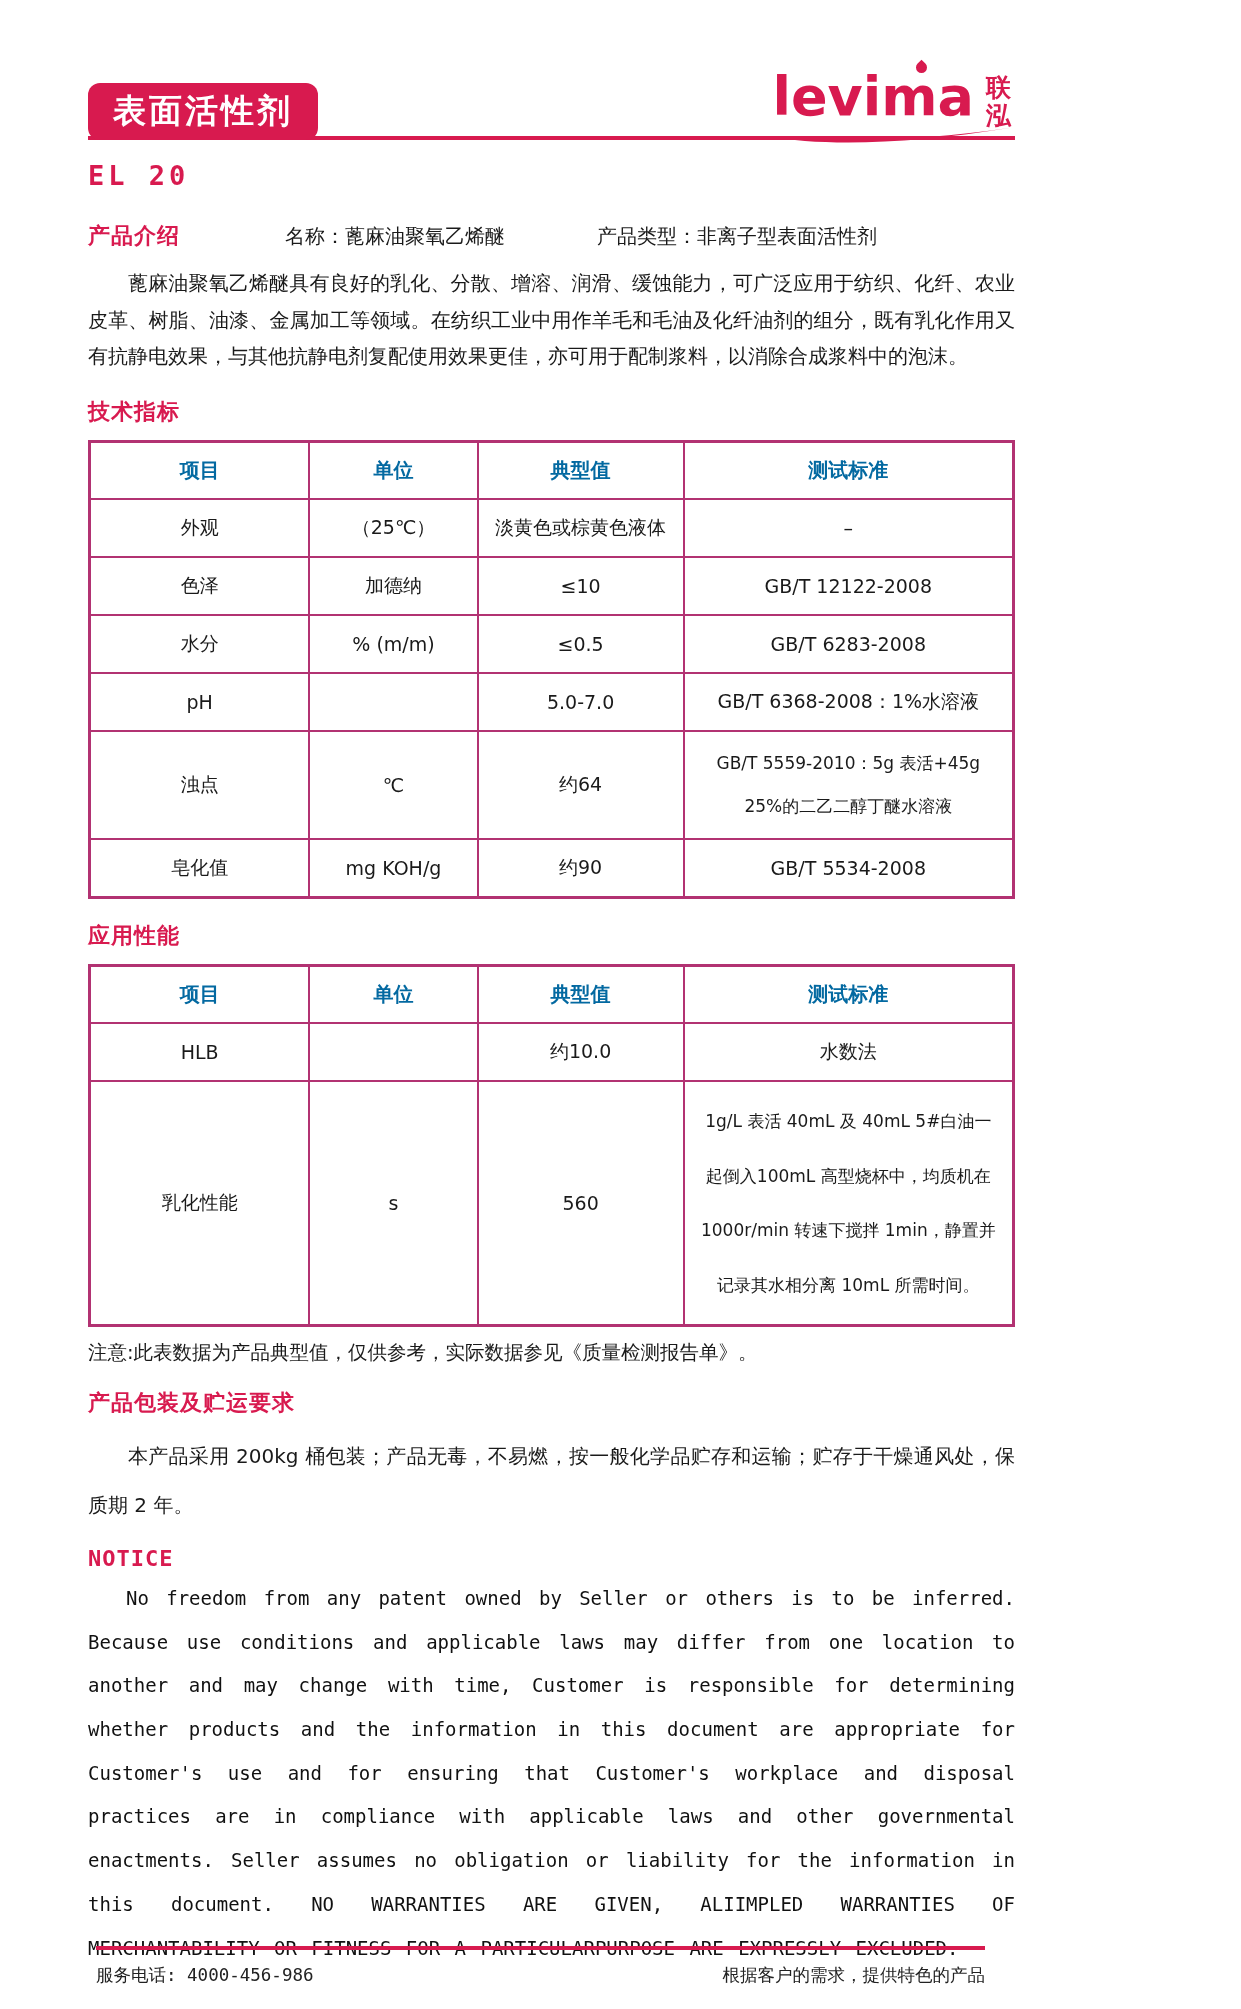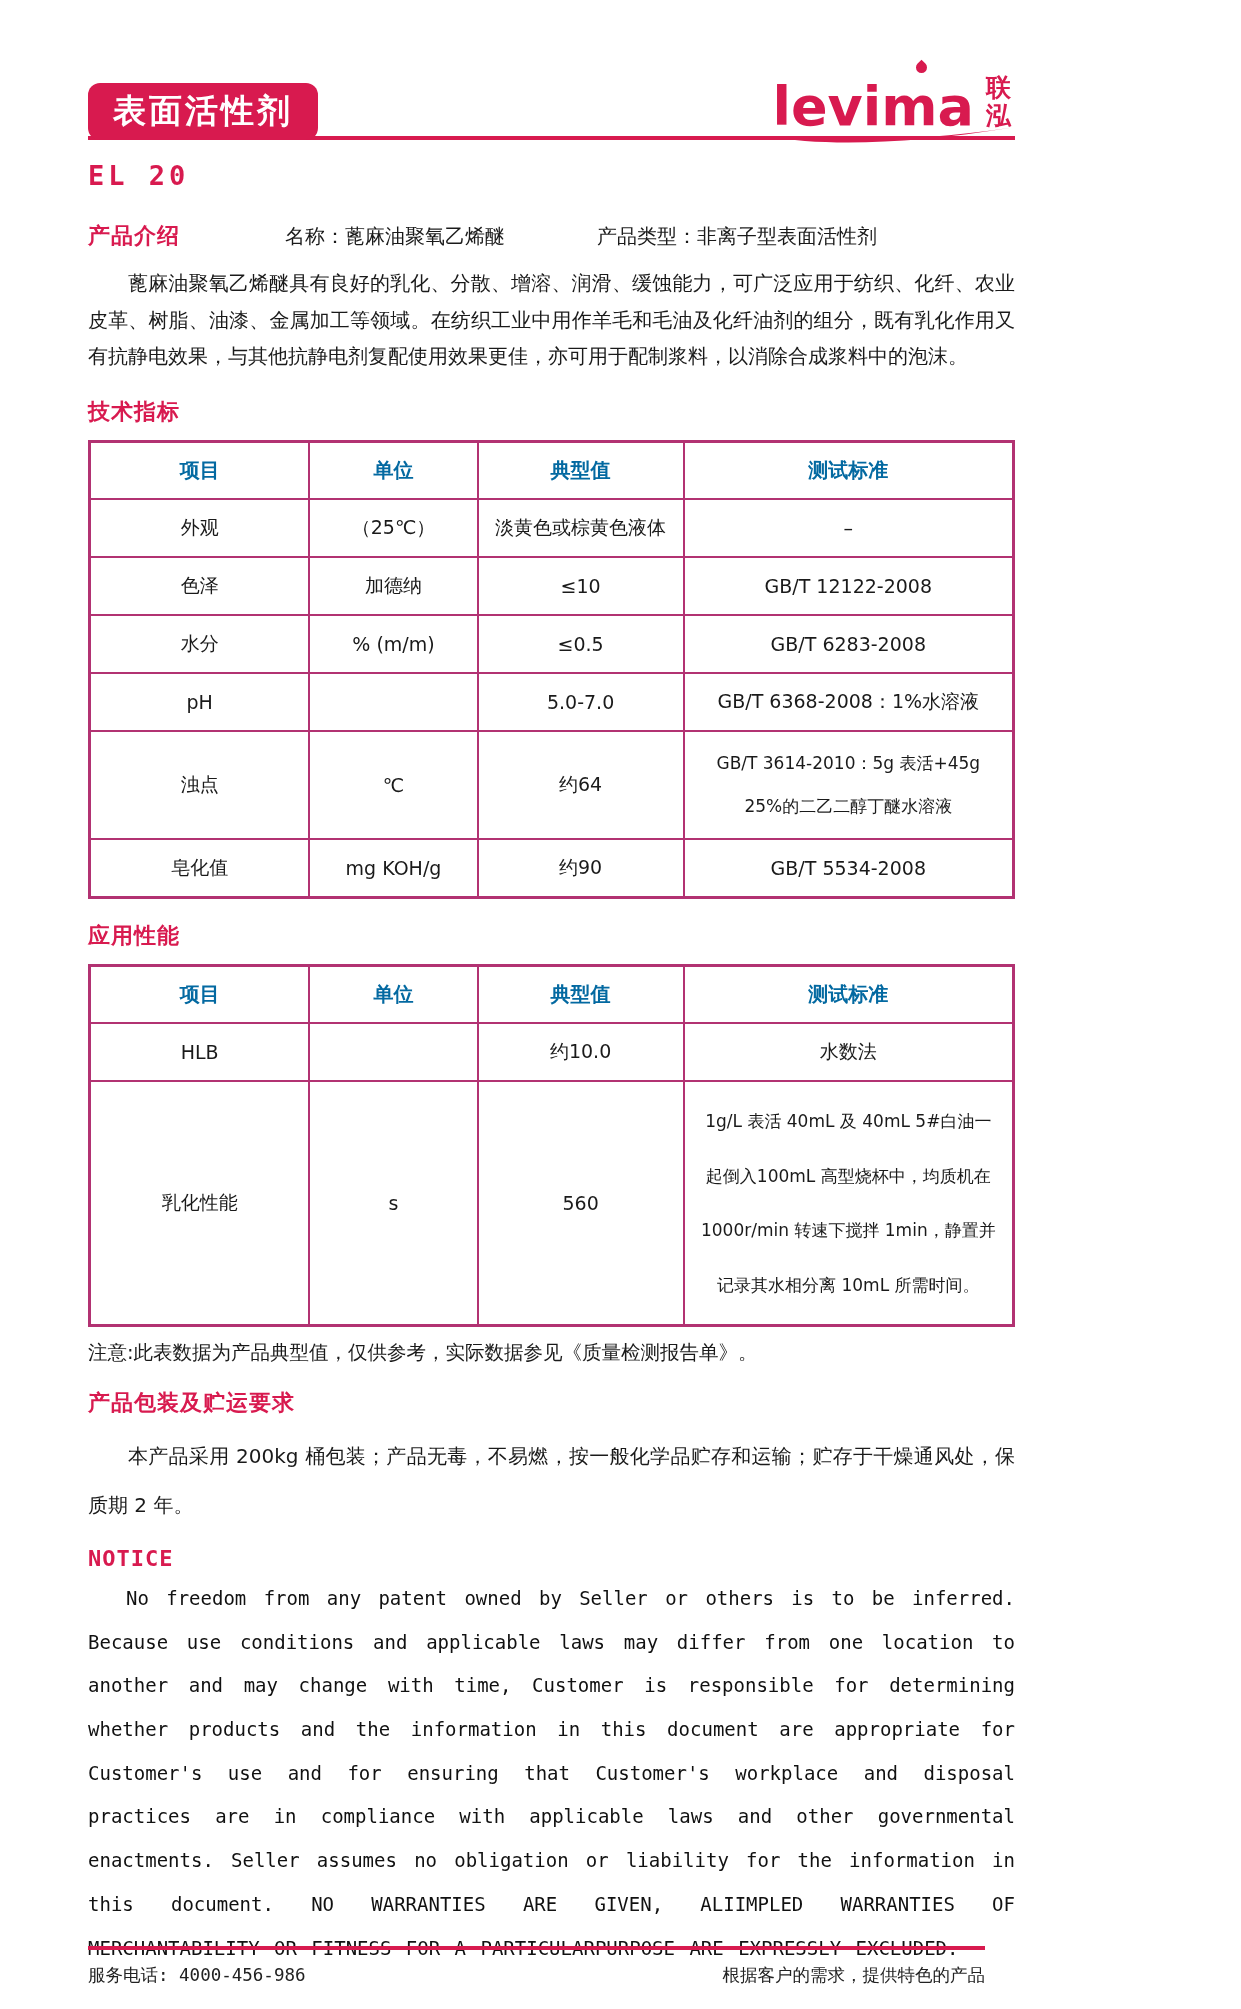--- a/index.html
+++ b/index.html
@@ -16,21 +16,21 @@
     font-family:var(--sans);overflow:hidden;
   }
   
   .header{margin-top:74px;}
   .banner-row{display:flex;justify-content:space-between;align-items:flex-end;}
   .banner{
     background:var(--brand);color:#fff;font-size:33px;font-weight:bold;
     letter-spacing:3px;padding:11px 25px 13px;border-radius:12px;
     position:relative;z-index:2;line-height:1;
   }
-  .logo{position:relative;display:flex;align-items:flex-end;gap:12px;padding:0 4px 10px 0;}
+  .logo{position:relative;display:flex;align-items:flex-start;gap:12px;padding:0 4px 10px 0;}
   .wordmark{
     font-family:var(--sans);font-weight:bold;font-size:54px;line-height:.85;
     color:var(--brand);letter-spacing:0;position:relative;
   }
   .droplet{
     position:absolute;left:59%;top:-12px;width:11px;height:11px;background:var(--brand);
     border-radius:0 50% 50% 50%;transform:rotate(45deg);
   }
   .cnchars{display:flex;flex-direction:column;color:var(--brand);font-weight:bold;
     font-size:25px;line-height:1.12;letter-spacing:0;}
@@ -63,21 +63,21 @@
   td.cell-long{font-size:17px;line-height:2.55;padding:10px 12px;}
   td.cell-left{text-align:center;line-height:3.2;padding:12px 16px;}
   .table-note{margin-top:12px;font-size:19.5px;color:var(--ink);}
   
   .notice-h{margin-top:16px;font-family:var(--mono);letter-spacing:1px;}
   .notice-body{
     margin-top:6px;font-family:var(--mono);font-size:19px;line-height:2.3;
     color:#111;text-align:justify;text-indent:2em;word-spacing:3px;
   }
   
-  .footer{position:absolute;left:88px;right:86px;bottom:22px;}
+  .footer{position:absolute;left:96px;right:86px;bottom:22px;}
   .footer-rule{height:4px;background:var(--brand);margin-bottom:13px;}
   .footer-row{display:flex;justify-content:space-between;font-size:17.5px;color:#222;}
   .footer-left{font-family:var(--mono);}
 </style>
 </head>
 <body>
 
 <div class="page">
 
   <div class="header">
@@ -147,21 +147,21 @@
         <tr>
           <td>pH</td>
           <td></td>
           <td>5.0-7.0</td>
           <td>GB/T 6368-2008：1%水溶液</td>
         </tr>
         <tr>
           <td>浊点</td>
           <td>℃</td>
           <td>约64</td>
-          <td class="cell-long">GB/T 3614-2010：5g 表活+45g 25%的二乙二醇丁醚水溶液</td>
+          <td class="cell-long">GB/T 5559-2010：5g 表活+45g 25%的二乙二醇丁醚水溶液</td>
         </tr>
         <tr>
           <td>皂化值</td>
           <td>mg KOH/g</td>
           <td>约90</td>
           <td>GB/T 5534-2008</td>
         </tr>
       </tbody>
     </table>
 

